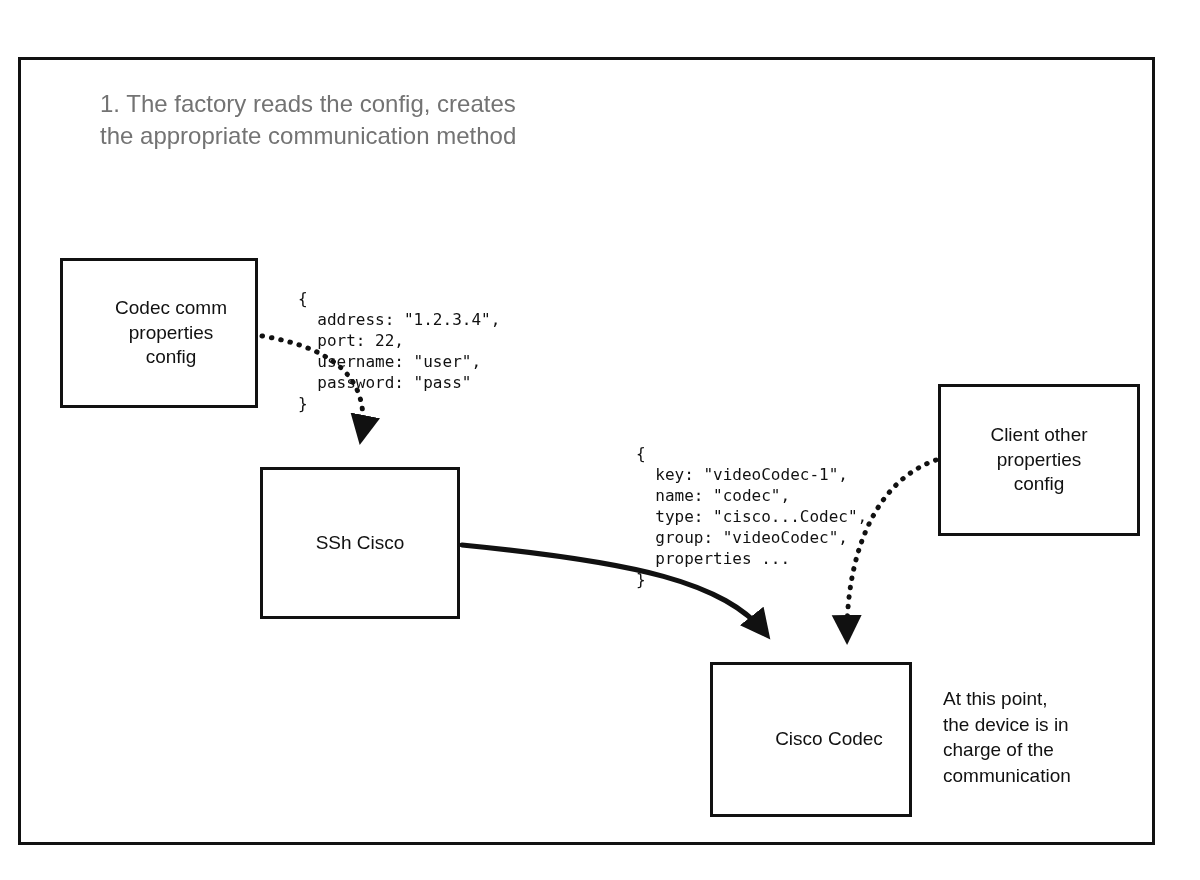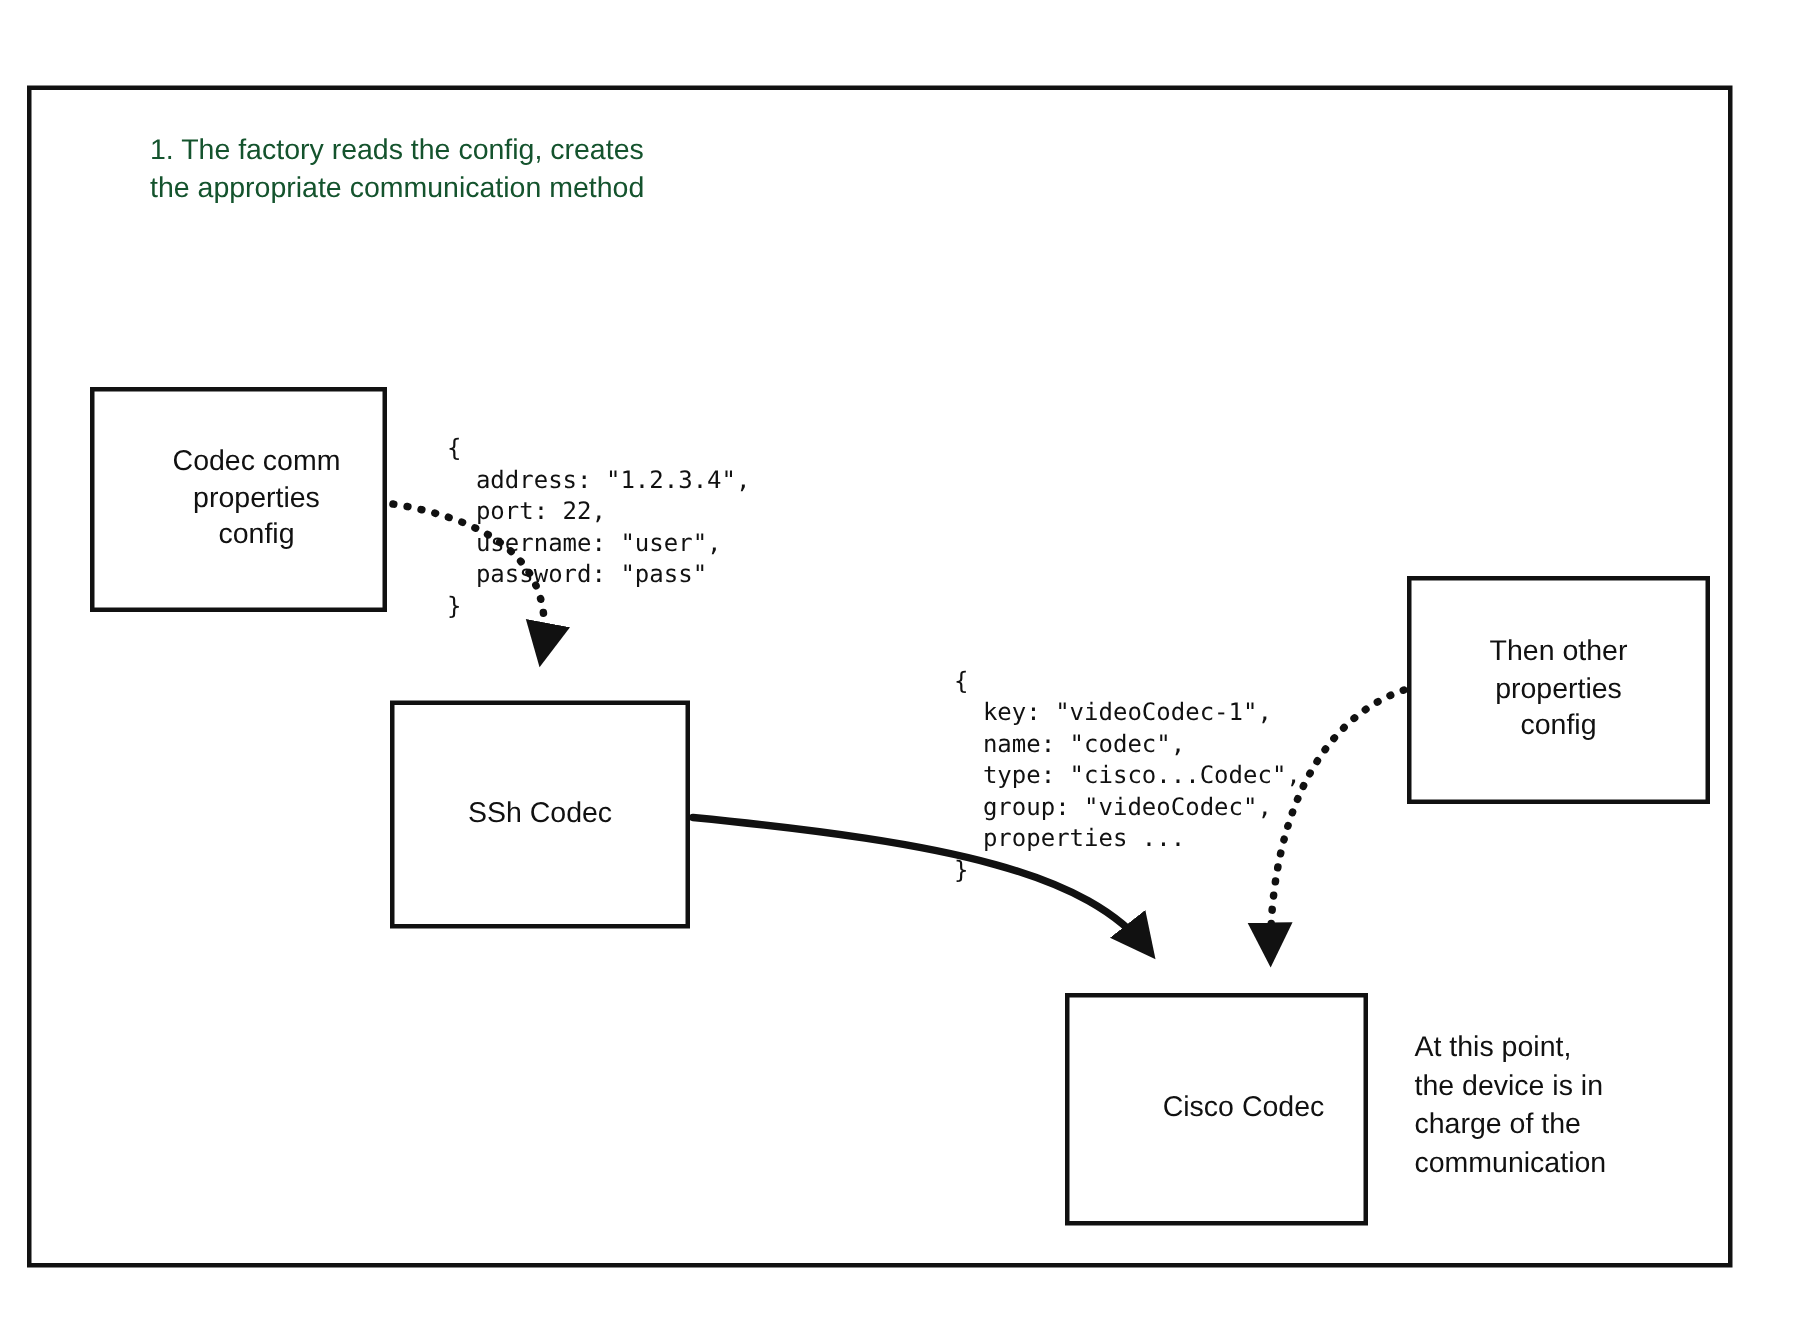--- a/index.html
+++ b/index.html
@@ -19,23 +19,23 @@
     left: 18px;
     top: 57px;
     width: 1137px;
     height: 788px;
     border: 3px solid #111111;
     background: #ffffff;
   }
 
   .step-text {
     position: absolute;
-    font-size: 19px;
+    font-size: 24px;
     line-height: 1.32;
-    color: #14532d;
+    color: #737373;
     white-space: pre-line;
   }
   .step-1 { left: 100px; top: 88px; width: 430px; }
   .step-2 { left: 672px; top: 88px; width: 450px; }
 
   .node-box {
     position: absolute;
     border: 3px solid #111111;
     background: #ffffff;
     display: flex;
@@ -100,31 +100,31 @@
 properties
 config</div>
 
   <div class="code-block code-1">{
   address: "1.2.3.4",
   port: 22,
   username: "user",
   password: "pass"
 }</div>
 
-  <div class="node-box box-ssh-client">SSh Codec</div>
+  <div class="node-box box-ssh-client">SSh Cisco</div>
 
   <div class="code-block code-2">{
   key: "videoCodec-1",
   name: "codec",
   type: "cisco...Codec",
   group: "videoCodec",
   properties ...
 }</div>
 
-  <div class="node-box box-codec-other">Then other
+  <div class="node-box box-codec-other">Client other
 properties
 config</div>
 
   <div class="node-box box-cisco-codec">Cisco Codec</div>
 
   <div class="note-text">At this point,
 the device is in
 charge of the
 communication</div>
 

